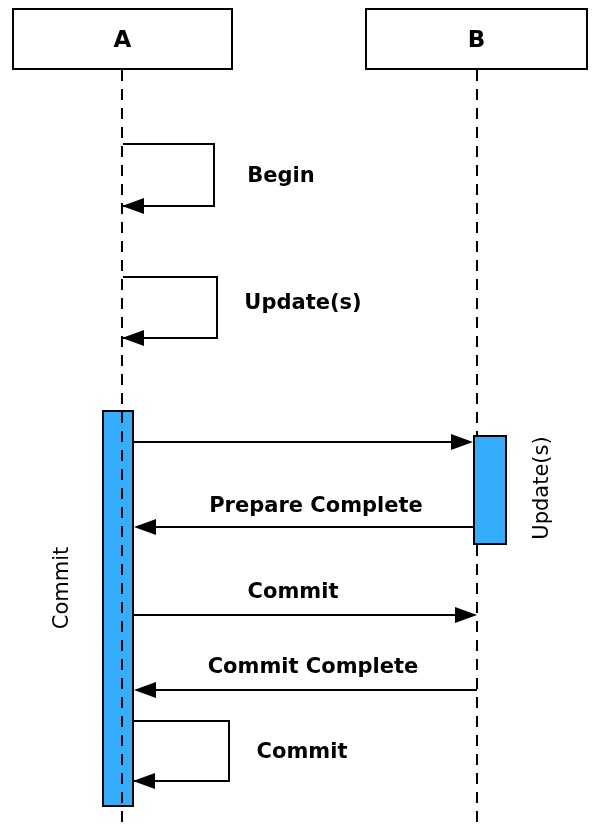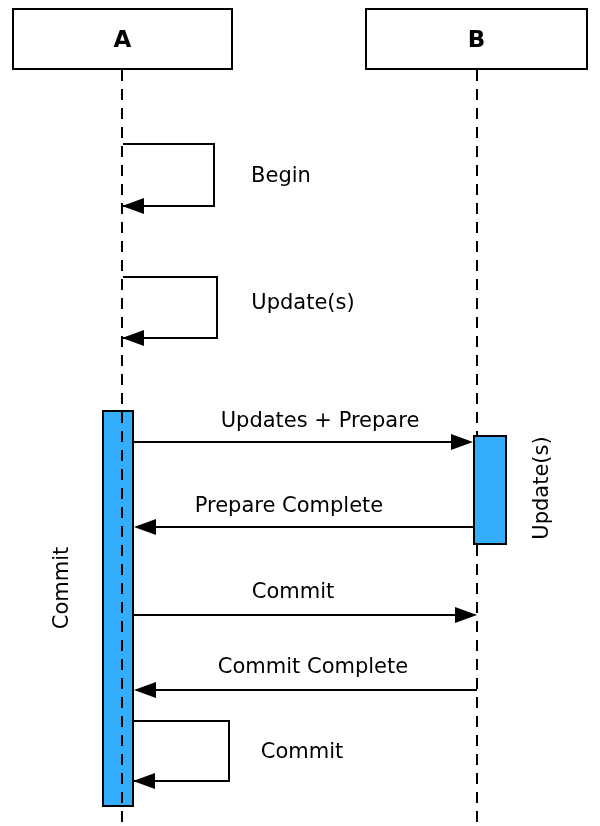--- a/index.html
+++ b/index.html
@@ -62,25 +62,26 @@
   .msg2-head { left:134px; top:519px; }
   .msg3-head { left:455px; top:607px; }
   .msg4-head { left:134px; top:682px; }
   
   .loop-head { position:absolute; left:-1px; bottom:-9px; }
 
   
   .label {
     position:absolute; font-size:21px; white-space:nowrap; z-index:6;
     transform:translate(-50%,-50%);
+    font-weight:bold;
   }
   .lbl-begin            { left:281px; top:175px; }
   .lbl-updates-self     { left:303px; top:302px; }
   .lbl-updates-prepare  { left:320px; top:420px; }
-  .lbl-prepare-complete { left:289px; top:505px; }
+  .lbl-prepare-complete { left:316px; top:505px; }
   .lbl-commit-msg       { left:293px; top:591px; }
   .lbl-commit-complete  { left:313px; top:666px;text-align:center; }
   .lbl-commit-self      { left:302px; top:751px; }
   .label-rot {
     position:absolute; font-size:21px; white-space:nowrap; z-index:6;
     transform:translate(-50%,-50%) rotate(-90deg);
   }
   .lbl-commit-rot  { left:61px;  top:588px; }
   .lbl-updates-rot { left:541px; top:488px; }
 </style>
@@ -107,21 +108,20 @@
   </div>
   <div class="label lbl-begin">Begin</div>
 
   <div class="self-loop loop-updates">
     <div class="arrow-left loop-head"></div>
   </div>
   <div class="label lbl-updates-self">Update(s)</div>
 
   <div class="msg-line msg1-line"></div>
   <div class="arrow-right msg1-head"></div>
-  <div class="label lbl-updates-prepare">Updates + Prepare</div>
 
   <div class="msg-line msg2-line"></div>
   <div class="arrow-left msg2-head"></div>
   <div class="label lbl-prepare-complete">Prepare Complete</div>
 
   <div class="msg-line msg3-line"></div>
   <div class="arrow-right msg3-head"></div>
   <div class="label lbl-commit-msg">Commit</div>
 
   <div class="msg-line msg4-line"></div>

